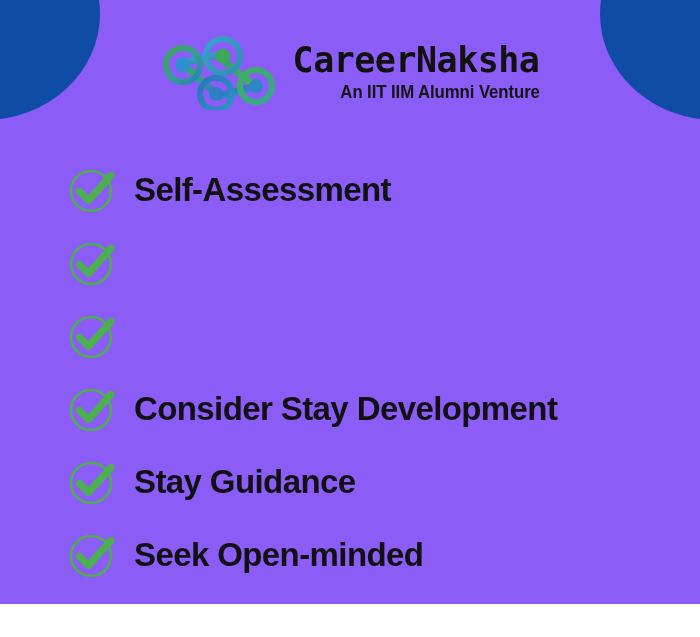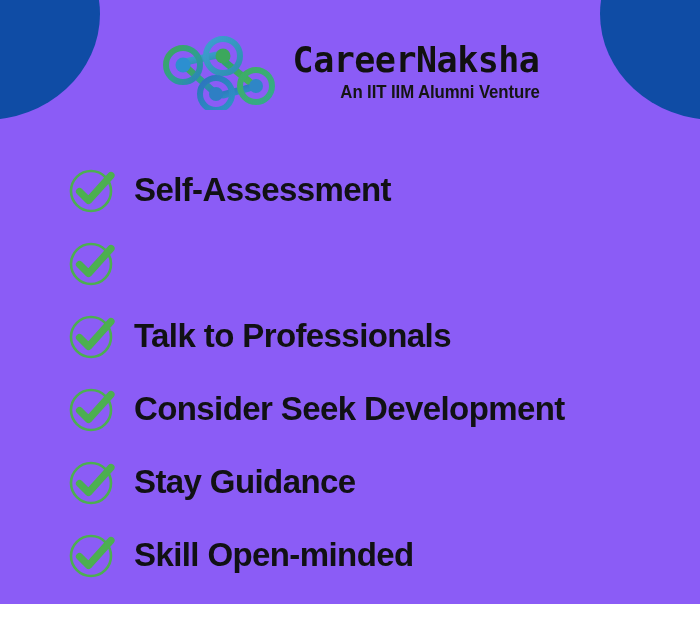--- a/index.html
+++ b/index.html
@@ -204,41 +204,40 @@
         <circle cx="25" cy="27" r="20" fill="none" stroke="#4CAF50" stroke-width="2.6"></circle>
         <path d="M13.5 27.5 L22.5 36.5 L45 11.5" fill="none" stroke="#4CAF50" stroke-width="7.2" stroke-linecap="round" stroke-linejoin="round"></path>
       </svg>
     </div>
 
     <div class="check-row">
       <svg class="check-icon" viewBox="0 0 52 52">
         <circle cx="25" cy="27" r="20" fill="none" stroke="#4CAF50" stroke-width="2.6"></circle>
         <path d="M13.5 27.5 L22.5 36.5 L45 11.5" fill="none" stroke="#4CAF50" stroke-width="7.2" stroke-linecap="round" stroke-linejoin="round"></path>
       </svg>
-      <span class="check-label">Talk to Professionals</span>
-    </div>
-
-    <div class="check-row">
-      <svg class="check-icon" viewBox="0 0 52 52">
-        <circle cx="25" cy="27" r="20" fill="none" stroke="#4CAF50" stroke-width="2.6"></circle>
-        <path d="M13.5 27.5 L22.5 36.5 L45 11.5" fill="none" stroke="#4CAF50" stroke-width="7.2" stroke-linecap="round" stroke-linejoin="round"></path>
-      </svg>
-      <span class="check-label">Consider Seek Development</span>
+    </div>
+
+    <div class="check-row">
+      <svg class="check-icon" viewBox="0 0 52 52">
+        <circle cx="25" cy="27" r="20" fill="none" stroke="#4CAF50" stroke-width="2.6"></circle>
+        <path d="M13.5 27.5 L22.5 36.5 L45 11.5" fill="none" stroke="#4CAF50" stroke-width="7.2" stroke-linecap="round" stroke-linejoin="round"></path>
+      </svg>
+      <span class="check-label">Consider Stay Development</span>
     </div>
 
     <div class="check-row">
       <svg class="check-icon" viewBox="0 0 52 52">
         <circle cx="25" cy="27" r="20" fill="none" stroke="#4CAF50" stroke-width="2.6"></circle>
         <path d="M13.5 27.5 L22.5 36.5 L45 11.5" fill="none" stroke="#4CAF50" stroke-width="7.2" stroke-linecap="round" stroke-linejoin="round"></path>
       </svg>
       <span class="check-label">Stay Guidance</span>
     </div>
 
     <div class="check-row">
       <svg class="check-icon" viewBox="0 0 52 52">
         <circle cx="25" cy="27" r="20" fill="none" stroke="#4CAF50" stroke-width="2.6"></circle>
         <path d="M13.5 27.5 L22.5 36.5 L45 11.5" fill="none" stroke="#4CAF50" stroke-width="7.2" stroke-linecap="round" stroke-linejoin="round"></path>
       </svg>
-      <span class="check-label">Skill Open-minded</span>
+      <span class="check-label">Seek Open-minded</span>
     </div>
 
   </div>
 </div>
 
 </body></html>

